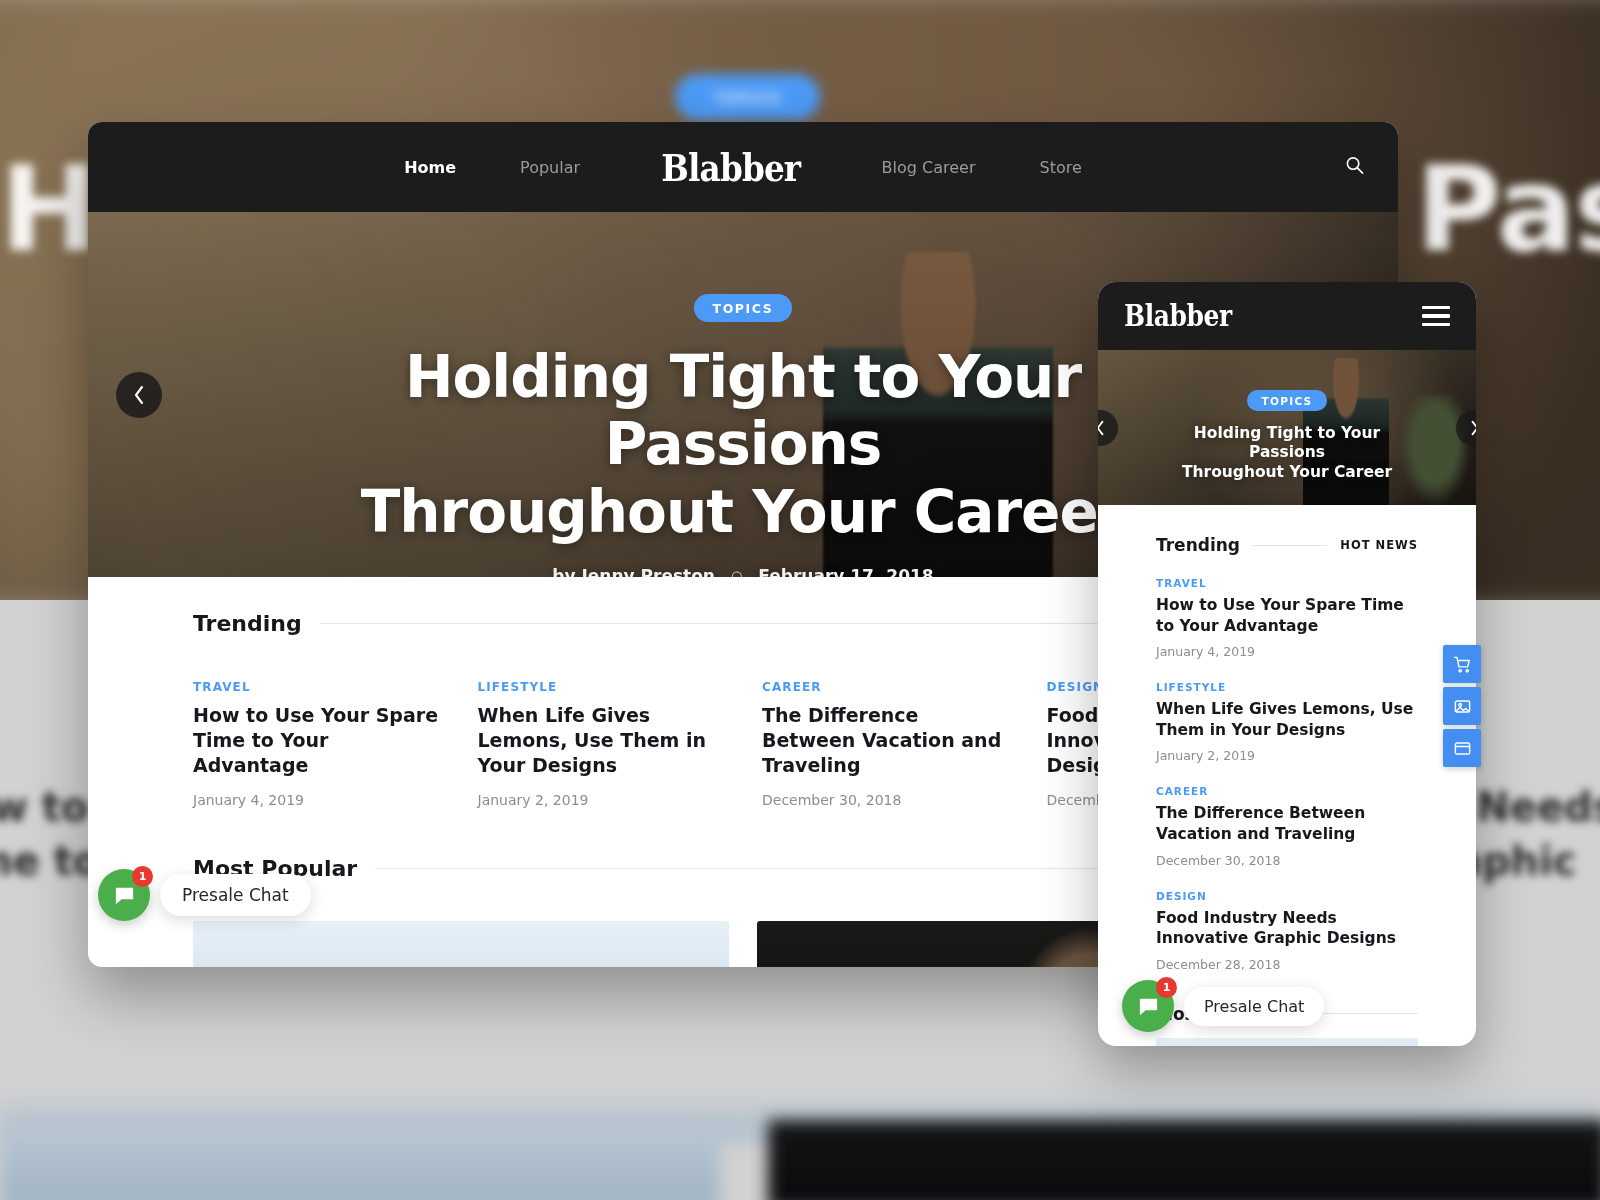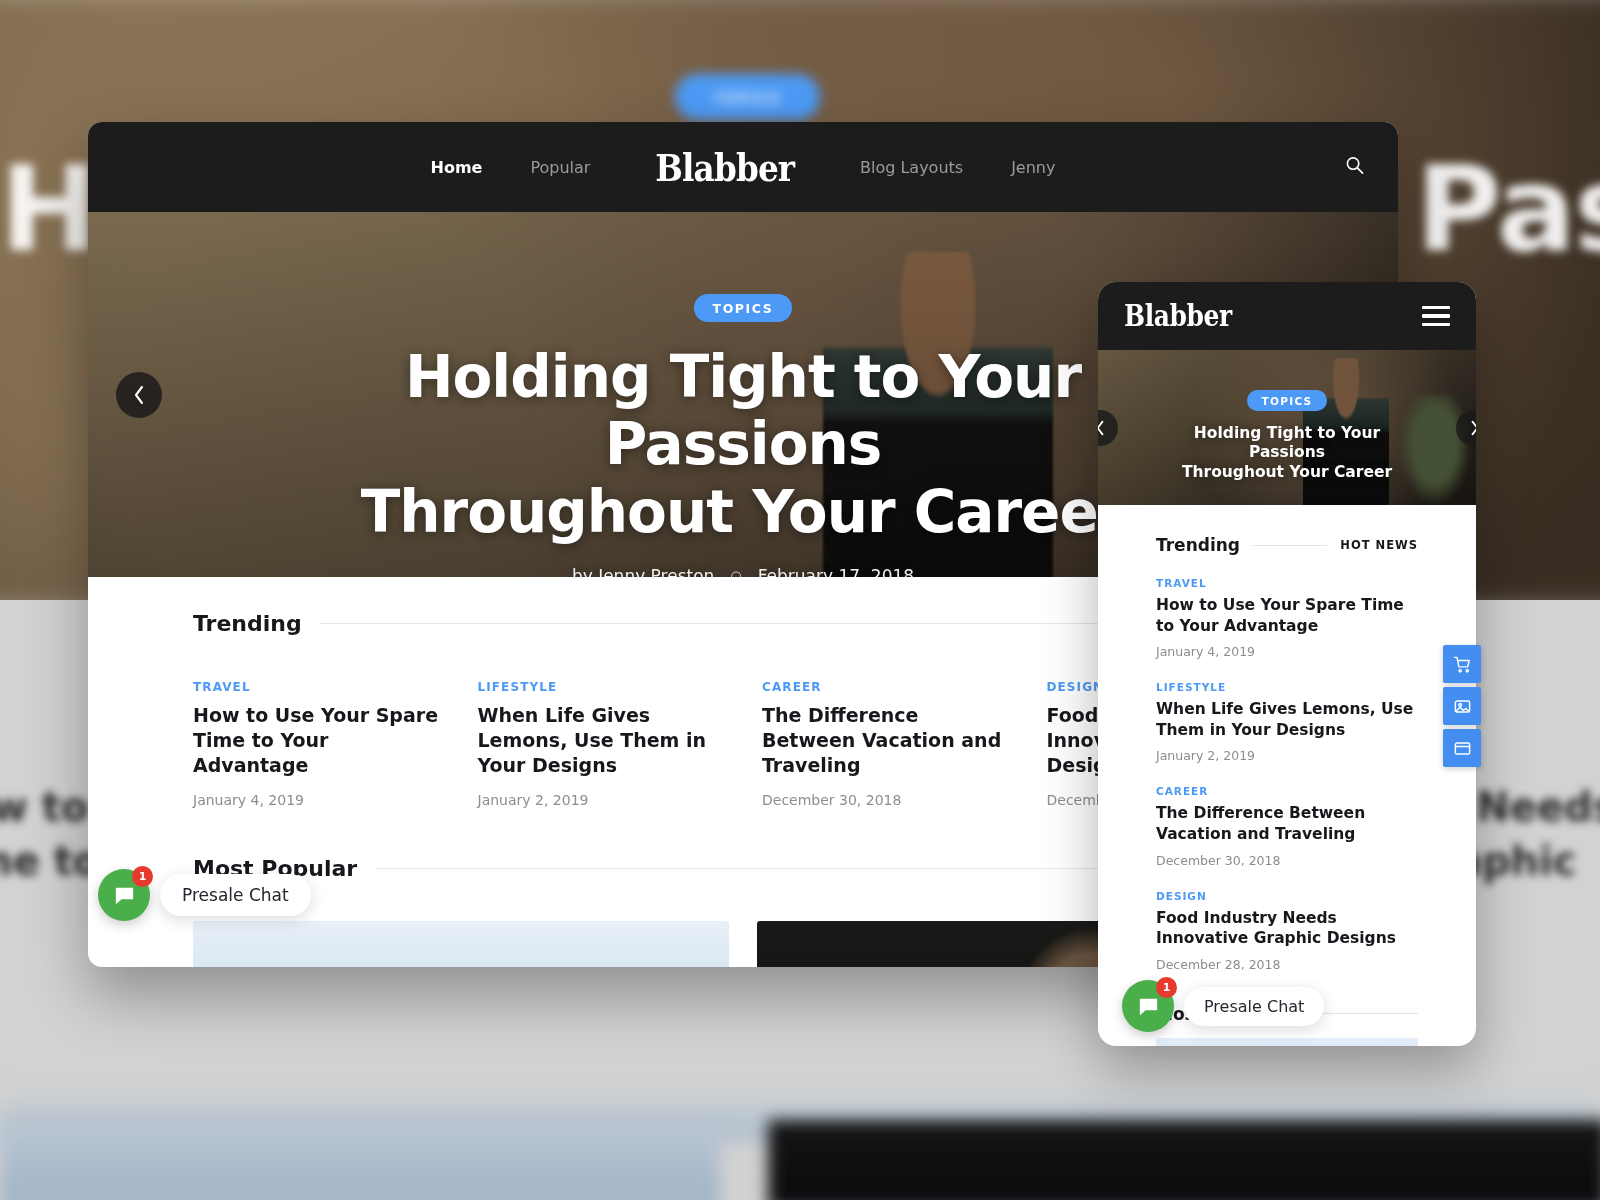--- a/index.html
+++ b/index.html
@@ -76,21 +76,21 @@
     position:absolute; left:88px; top:122px; width:1310px; height:845px;
     border-radius:14px; overflow:hidden;
     background:#fff;
     box-shadow:0 28px 60px rgba(0,0,0,.32);
   }
   .nav {
     height:90px; background:#1c1c1c; display:flex; align-items:center;
     position:relative;
   }
   .nav-inner {
-    display:flex; align-items:center; gap:0; margin:0 auto;
+    display:flex; align-items:center; gap:16px; margin:0 auto;
   }
   .nav-link {
     font-family:"DejaVu Sans", sans-serif;
     font-size:16px; color:#9b9b9b; padding:0 24px; cursor:pointer;
     white-space:nowrap; font-weight:500;
   }
   .nav-link.active { color:#fff; font-weight:bold; }
   .logo {
     font-family:"DejaVu Serif", serif;
     font-size:38px; color:#fff; font-weight:bold;
@@ -142,21 +142,21 @@
   .hero-title {
     margin-top:22px; text-align:center; color:#fff;
     font-family:"DejaVu Sans", sans-serif;
     font-weight:bold; font-size:58px; line-height:1.16;
     letter-spacing:-1px;
     text-shadow:0 2px 12px rgba(0,0,0,.45);
     max-width:900px;
   }
   .hero-meta {
     margin-top:20px; color:#f0f0f0; font-size:17px;
-    font-family:"DejaVu Sans", sans-serif; font-weight:400;
+    font-family:"DejaVu Sans", sans-serif; font-weight:700;
     display:flex; align-items:center; gap:16px;
     text-shadow:0 1px 8px rgba(0,0,0,.5);
   }
   .meta-dot { font-size:13px; opacity:.9; }
   .arrow-btn {
     position:absolute; top:50%; transform:translateY(-50%);
     width:46px; height:46px; border-radius:50%;
     background:rgba(25,25,25,.82);
     display:flex; align-items:center; justify-content:center;
     color:#fff; z-index:5; cursor:pointer;
@@ -368,22 +368,22 @@
   <div class="bg-img-br"></div>
 </div>
 
 <div class="desktop">
 
   <div class="nav">
     <div class="nav-inner">
       <div class="nav-link active">Home</div>
       <div class="nav-link">Popular</div>
       <div class="logo">Blabber</div>
-      <div class="nav-link">Blog Layouts</div>
-      <div class="nav-link">Jenny</div>
+      <div class="nav-link">Blog Career</div>
+      <div class="nav-link">Store</div>
     </div>
     <div class="nav-search">
       <svg width="19" height="19" viewBox="0 0 20 20" fill="none" stroke="#ffffff" stroke-width="1.7">
         <circle cx="8.5" cy="8.5" r="6"></circle>
           <line x1="13" y1="13" x2="18.5" y2="18.5" stroke-linecap="round"></line>
       </svg>
     </div>
   </div>
 
   <div class="hero">

